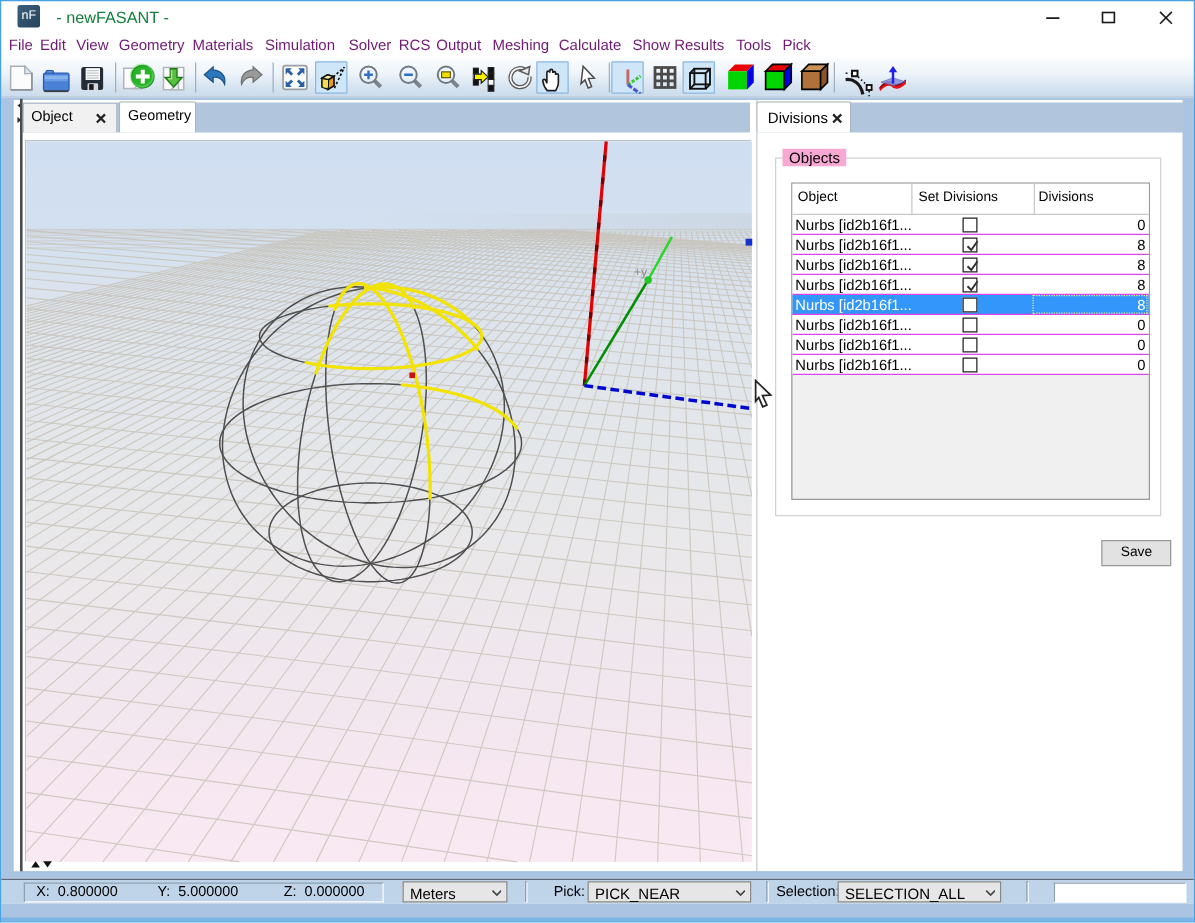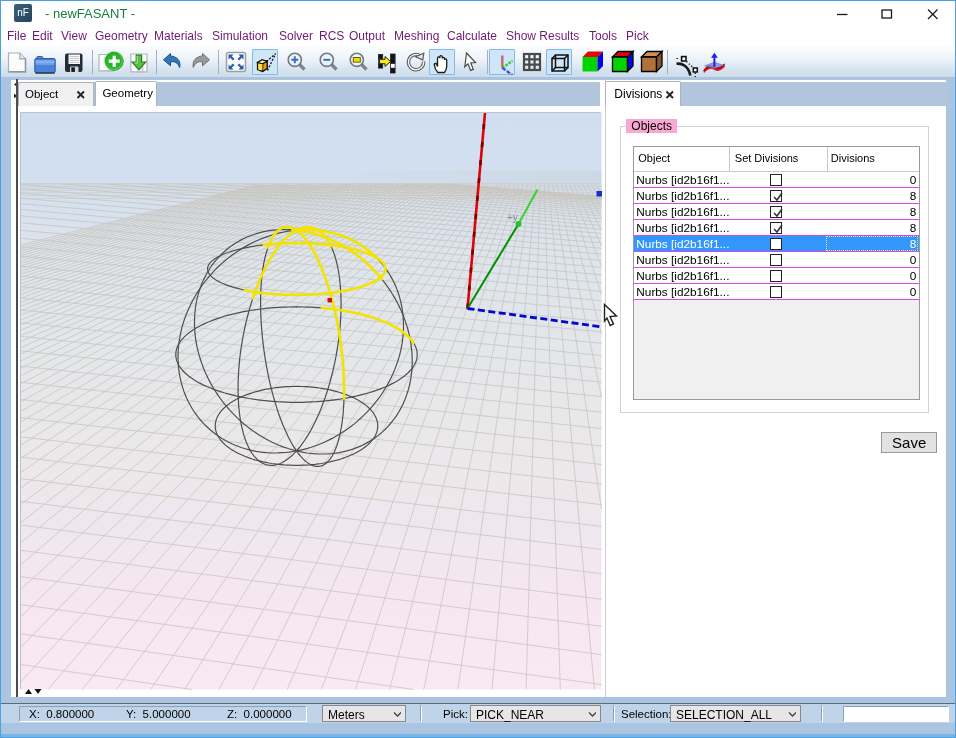--- a/index.html
+++ b/index.html
@@ -29,21 +29,21 @@
 #tbl{position:absolute;left:27px;top:66px;width:287px;height:254px;border:1px solid #9a9a9a;background:#f0f0f0;}
 #thead{position:absolute;left:0;top:0;width:285px;height:25px;background:#fff;border-bottom:1px solid #c8c8c8;font-size:11px;}
 .th{position:absolute;top:5px;}
 .colsep{position:absolute;top:0;width:1px;height:153px;background:#c8c8c8;}
 .trow{position:absolute;left:0;width:285px;height:16px;background:#fff;border-bottom:1px solid #d946ef;font-size:11.8px;}
 .trow.sel{background:#3296fa;color:#fff;}
 .tname{position:absolute;left:2px;top:1px;white-space:nowrap;}
 .tnum{position:absolute;right:3px;top:1px;}
 .cbx{position:absolute;left:136px;top:1.5px;width:12px;height:12px;background:#fff;border:1.4px solid #222;}
 .cbx svg{position:absolute;left:-1px;top:-2px;}
-#savebtn{position:absolute;left:274.9px;top:352px;width:56px;height:21px;background:#e2e2e2;border:1px solid #9a9a9a;font-size:15px;text-align:center;line-height:19px;}
+#savebtn{position:absolute;left:274.9px;top:352px;width:56px;height:21px;background:#e2e2e2;border:1px solid #9a9a9a;font-size:11px;text-align:center;line-height:19px;}
 #botgap{position:absolute;left:1px;top:697px;width:954px;height:6px;background:#aac4e2;}
 #statusbar{position:absolute;left:1px;top:703px;width:954px;height:20px;background:#bfd4e9;border-top:1.5px solid #5c6a76;}
 .sunk{position:absolute;border-top:1px solid #8ea1b2;border-left:1px solid #8ea1b2;border-bottom:1px solid #fff;border-right:1px solid #fff;}
 .stxt{position:absolute;font-size:11.5px;color:#000;}
 .combo{position:absolute;height:17px;background:#e6e6e6;border:1px solid #888;font-size:12px;}
 .combo span{position:absolute;left:5px;top:1.5px;}
 .chev{position:absolute;right:4px;top:4px;width:8px;height:8px;}
 #botband{position:absolute;left:1px;top:723px;width:954px;height:13px;background:#aac4e2;}
 #botglow{position:absolute;left:1px;top:734px;width:954px;height:3px;background:#7db4e6;}
 </style></head>

